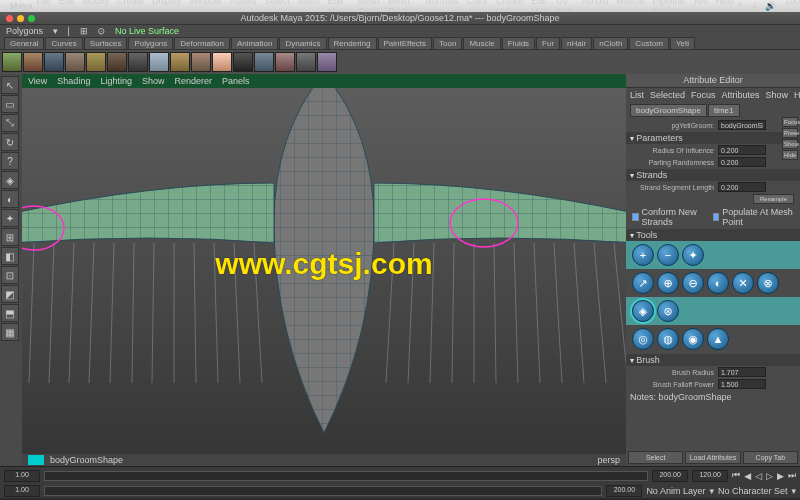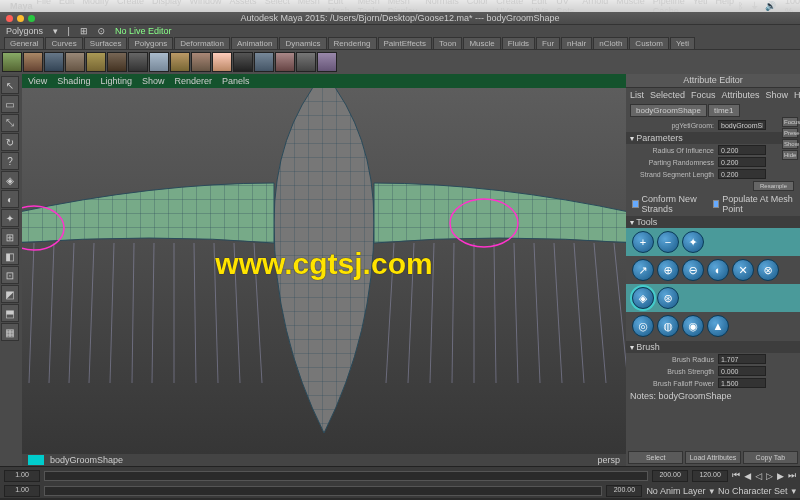--- a/index.html
+++ b/index.html
@@ -110,21 +110,21 @@
   </div>
   <span>Autodesk Maya 2015: /Users/Bjorn/Desktop/Goose12.ma*   ---   bodyGroomShape</span>
 </div>
 
 <div class="statusline">
   <span>Polygons</span>
   <span>▾</span>
   <span>|</span>
   <span>⊞</span>
   <span>⊙</span>
-  <span class="sel">No Live Editor</span>
+  <span class="sel">No Live Surface</span>
 </div>
 
 <div class="shelf-tabs">
   <div class="tab">General</div>
   <div class="tab">Curves</div>
   <div class="tab">Surfaces</div>
   <div class="tab">Polygons</div>
   <div class="tab">Deformation</div>
   <div class="tab">Animation</div>
   <div class="tab">Dynamics</div>
@@ -278,20 +278,21 @@
     <div class="section">▾ <span>Parameters</span></div>
     <div class="ae-field">
         <label>Radius Of Influence</label>
         <input value="0.200" style="">
       </div>
     <div class="ae-field">
         <label>Parting Randomness</label>
         <input value="0.200" style="">
       </div>
 
+    <div class="section">▾ <span>Strands</span></div>
     <div class="ae-field">
         <label>Strand Segment Length</label>
         <input value="0.200" style="">
       </div>
     <div class="ae-field" style="justify-content:flex-end">
         <button class="side-btn" style="width:auto;padding:1px 6px">Resample</button>
       </div>
     <div class="chk">
         <div class="box on"></div>
         <span>Conform New Strands</span>
@@ -321,24 +322,20 @@
       <div class="cbtn">◎</div>
       <div class="cbtn">◍</div>
       <div class="cbtn">◉</div>
       <div class="cbtn">▲</div>
     </div>
 
     <div class="section">▾ <span>Brush</span></div>
     <div class="ae-field">
         <label>Brush Radius</label>
         <input value="1.707" style="">
-      </div>
-    <div class="ae-field">
-        <label>Brush Strength</label>
-        <input value="0.000" style="">
       </div>
     <div class="ae-field">
         <label>Brush Falloff Power</label>
         <input value="1.500" style="">
       </div>
 
     <div class="ae-row">
         <span>Notes: bodyGroomShape</span>
       </div>
     <div style="flex:1"></div>

